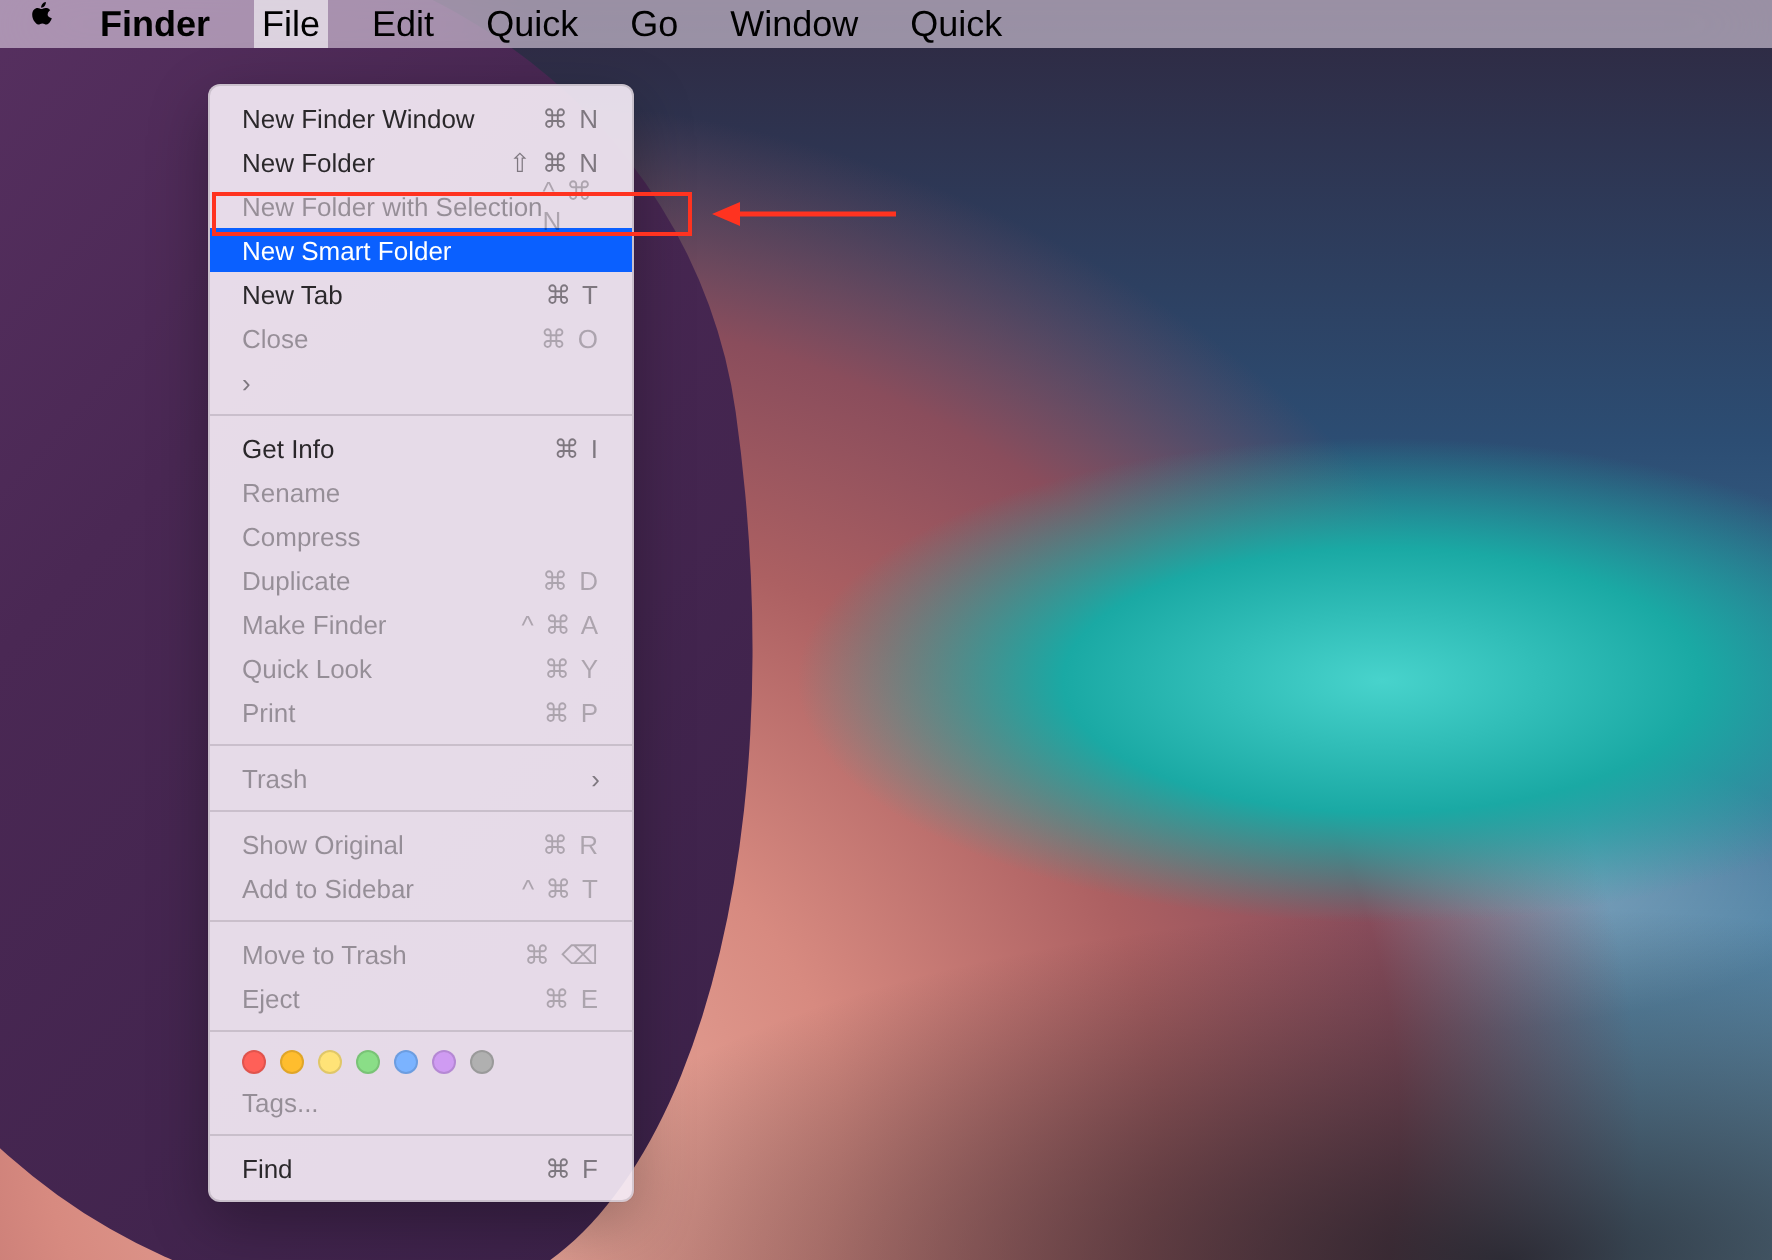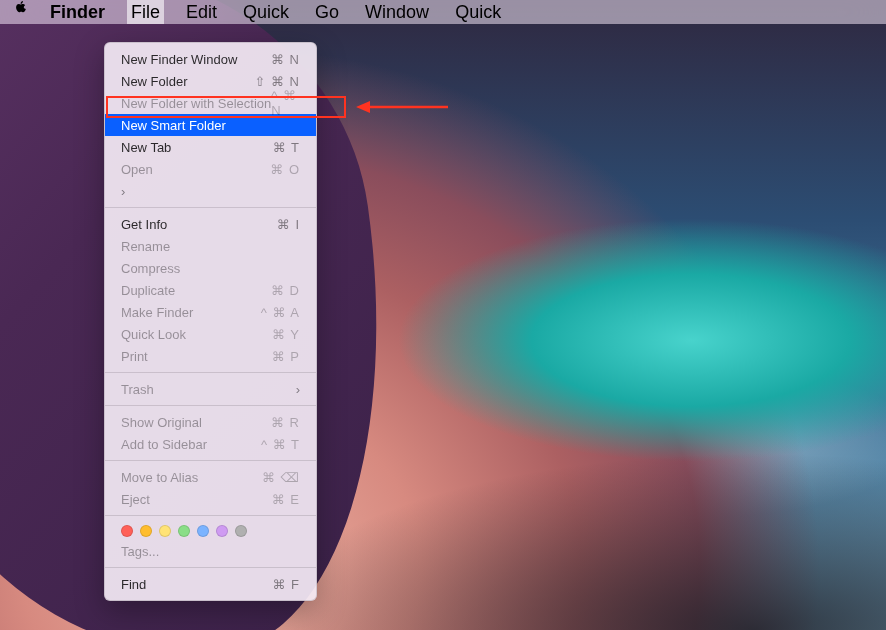--- a/index.html
+++ b/index.html
@@ -118,21 +118,21 @@
       <span class="shortcut">^ ⌘ N</span>
     </div>
     <div class="row highlight">
       <span class="label">New Smart Folder</span>
     </div>
     <div class="row">
       <span class="label">New Tab</span>
       <span class="shortcut">⌘ T</span>
     </div>
     <div class="row disabled">
-      <span class="label">Open</span>
+      <span class="label">Close</span>
       <span class="shortcut">⌘ O</span>
     </div>
     <div class="row disabled">
       <span class="chevron">›</span>
     </div>
     <div class="sep"></div>
     <div class="row">
       <span class="label">Get Info</span>
       <span class="shortcut">⌘ I</span>
     </div>
@@ -167,21 +167,21 @@
     <div class="row disabled">
       <span class="label">Show Original</span>
       <span class="shortcut">⌘ R</span>
     </div>
     <div class="row disabled">
       <span class="label">Add to Sidebar</span>
       <span class="shortcut">^ ⌘ T</span>
     </div>
     <div class="sep"></div>
     <div class="row disabled">
-      <span class="label">Move to Alias</span>
+      <span class="label">Move to Trash</span>
       <span class="shortcut">⌘ ⌫</span>
     </div>
     <div class="row disabled">
       <span class="label">Eject</span>
       <span class="shortcut">⌘ E</span>
     </div>
     <div class="sep"></div>
     <div class="tag-row">
       <span class="dot" style="background: rgb(255, 96, 88);"></span>
       <span class="dot" style="background: rgb(255, 189, 46);"></span>

